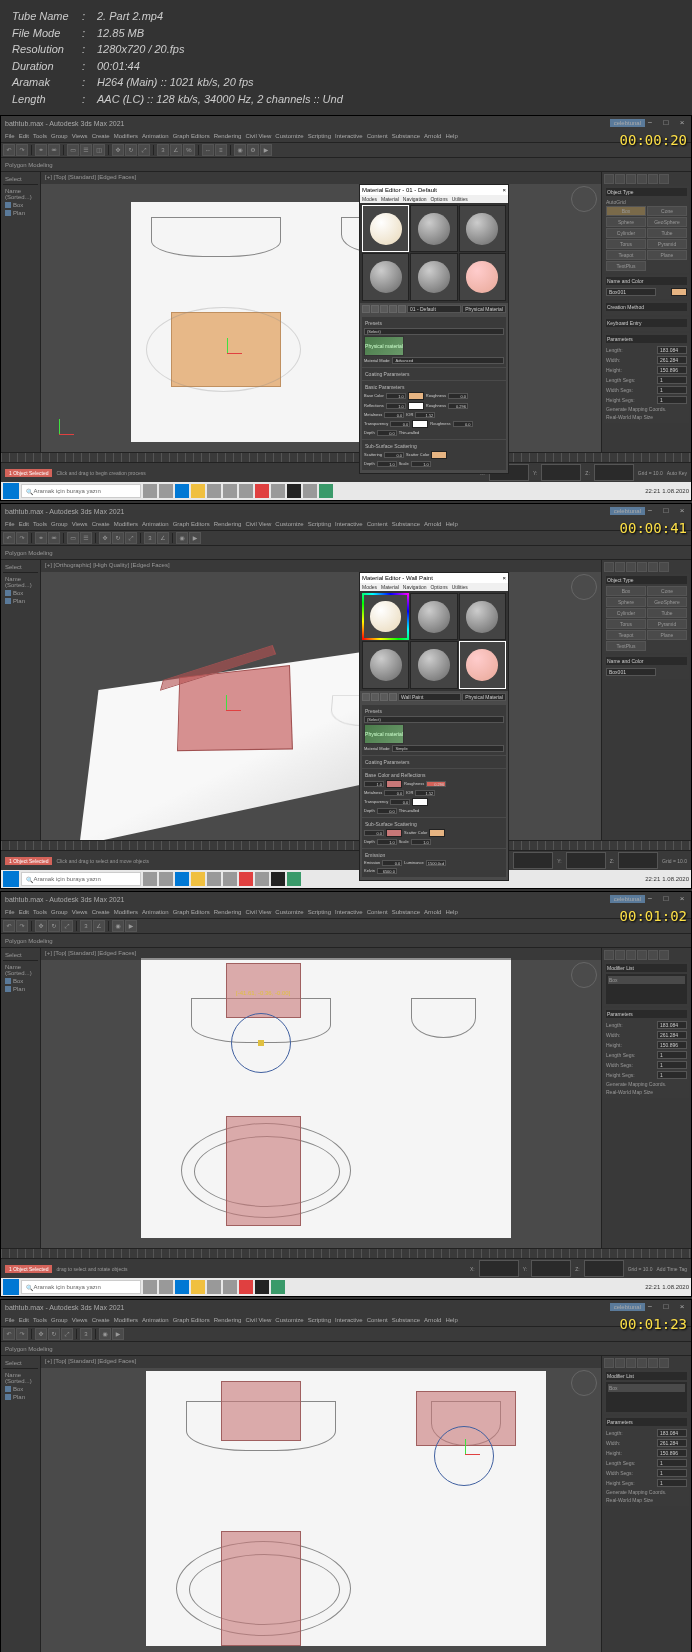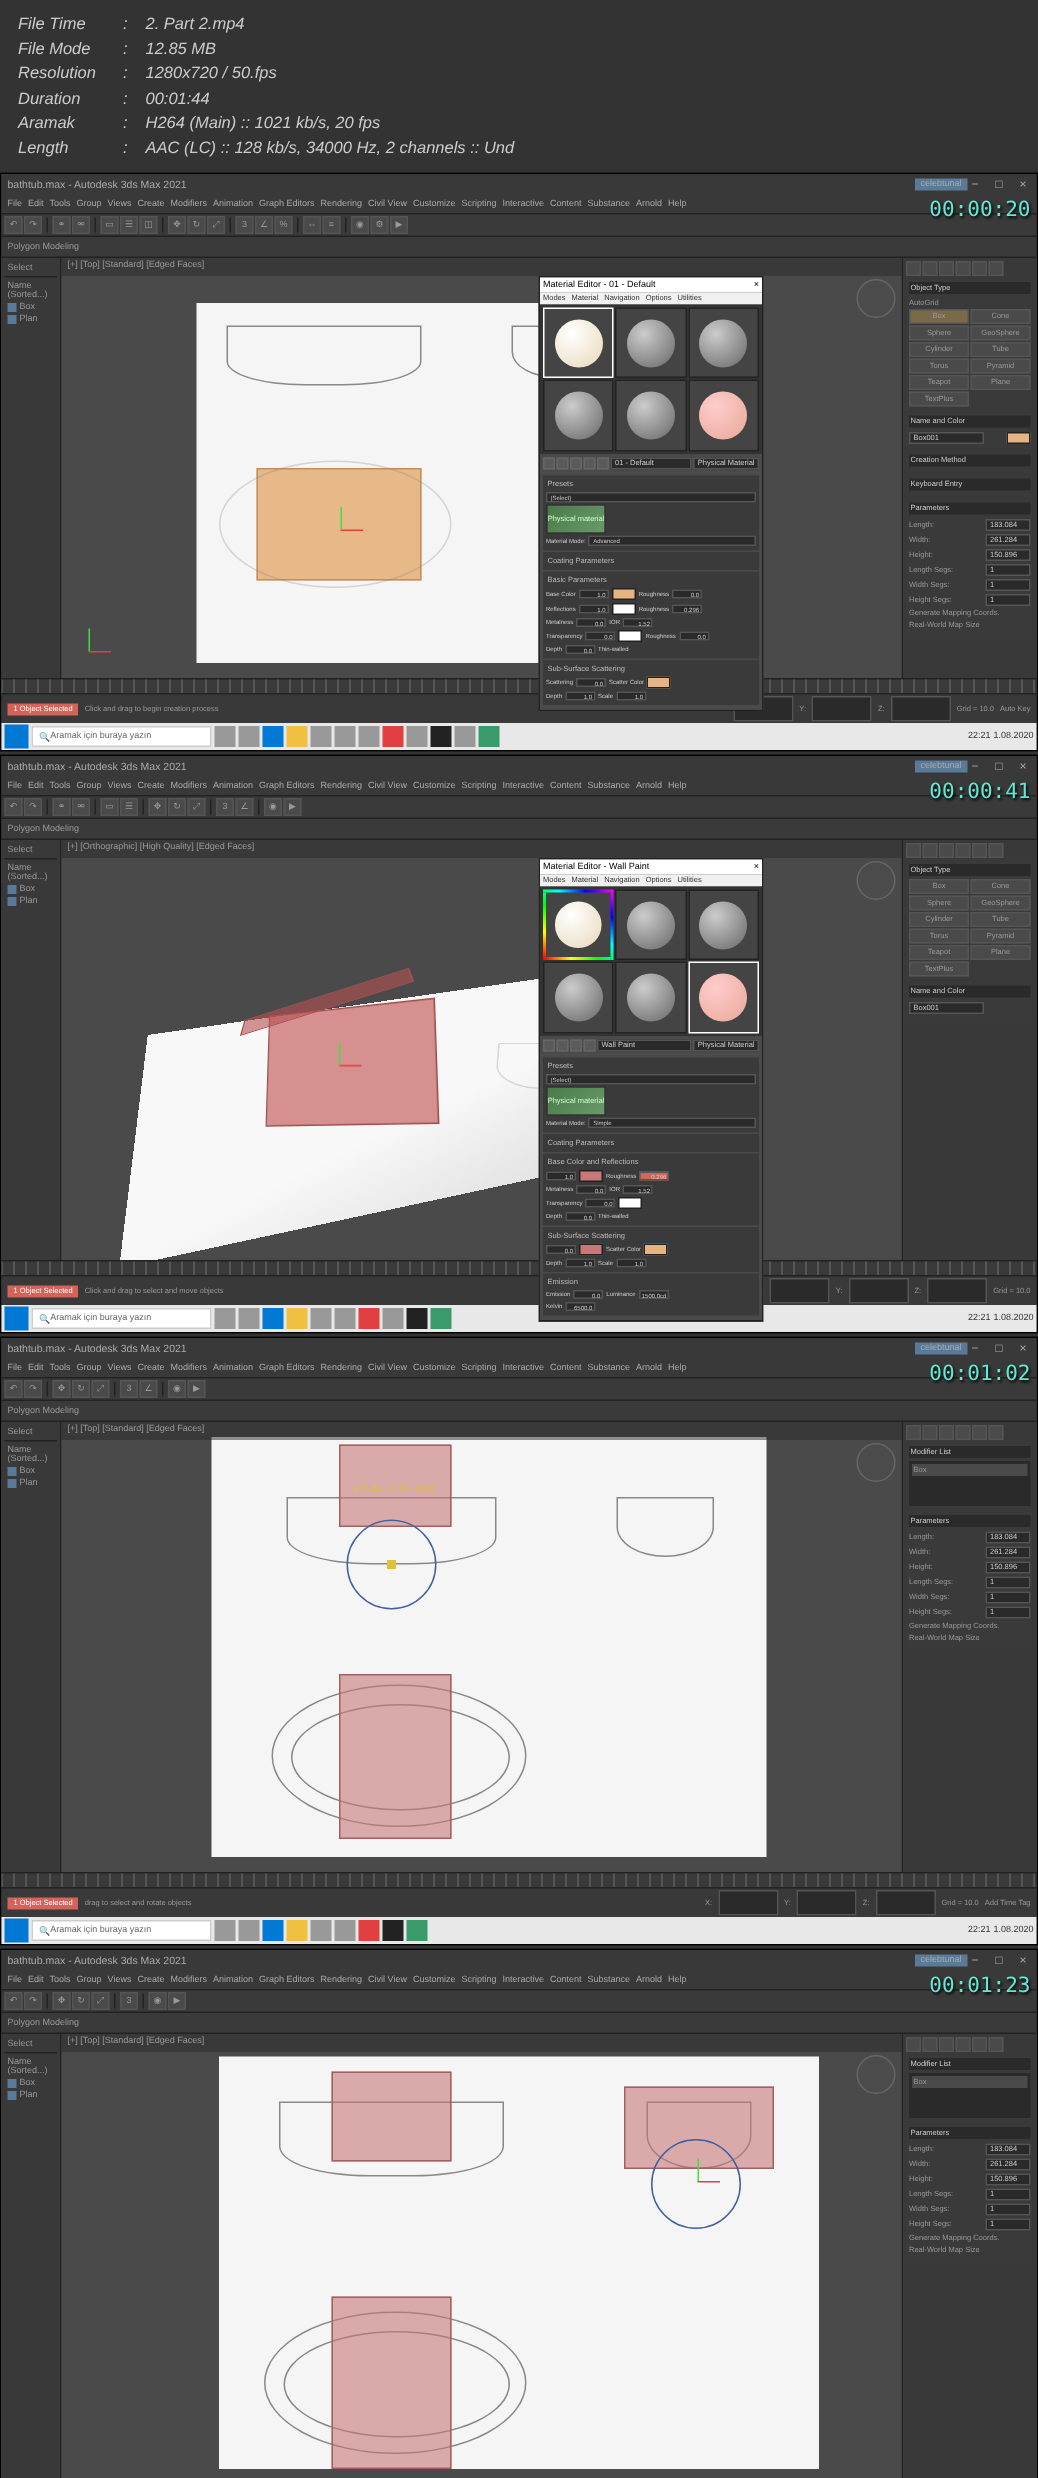--- a/index.html
+++ b/index.html
@@ -47,21 +47,21 @@
 .mat-sphere.active { border: 1px solid #fff; }
 .sphere-ball { position: absolute; top: 15%; left: 15%; width: 70%; height: 70%; border-radius: 50%; }
 .mat-tools { background: #4a4a4a; padding: 2px; display: flex; gap: 1px; flex-wrap: wrap; }
 .mat-mini-btn { width: 8px; height: 8px; background: #5a5a5a; border: 1px solid #666; }
 .mat-params { background: #4a4a4a; padding: 2px; }
 .mat-param-section { background: #3a3a3a; margin-bottom: 1px; padding: 2px; }
 .mat-param-header { font-size: 5px; color: #bbb; padding: 1px; }
 .mat-slider-row { display: flex; align-items: center; gap: 2px; padding: 1px 0; font-size: 4px; }
 .mat-value { width: 20px; height: 6px; background: #2a2a2a; border: 1px solid #555; font-size: 4px; text-align: right; padding: 0 1px; }
 .color-swatch { width: 16px; height: 8px; border: 1px solid #222; }
-.timestamp { position: absolute; top: 16px; right: 4px; font-family: monospace; font-size: 14px; color: #5eead4; text-shadow: 1px 1px 2px #000; z-index: 20; }
+.timestamp { position: absolute; top: 16px; right: 4px; font-family: monospace; font-size: 14px; color: #fde047; text-shadow: 1px 1px 2px #000; z-index: 20; }
 .statusbar { background: #393939; height: 20px; border-top: 1px solid #222; display: flex; align-items: center; padding: 0 4px; font-size: 5px; color: #999; gap: 4px; }
 .status-left { background: #d4635a; padding: 1px 4px; color: #fff; }
 .coord-box { background: #2a2a2a; border: 1px solid #555; padding: 0 2px; width: 40px; }
 .taskbar { background: #e8e8e8; height: 18px; display: flex; align-items: center; padding: 0 2px; gap: 2px; }
 .win-start { width: 16px; height: 16px; background: #0078d4; }
 .search-box { background: #fff; border: 1px solid #ccc; height: 14px; width: 120px; font-size: 6px; padding: 0 4px; display: flex; align-items: center; color: #666; }
 .task-icon { width: 14px; height: 14px; background: #999; }
 .tray { margin-left: auto; display: flex; gap: 2px; font-size: 6px; color: #333; align-items: center; }
 .viewcube { position: absolute; top: 14px; right: 4px; width: 26px; height: 26px; border: 1px solid #666; border-radius: 50%; background: rgba(80,80,80,0.3); z-index: 5; }
 
@@ -80,33 +80,33 @@
 .timeline { background: #3a3a3a; height: 10px; border-top: 1px solid #222; position: relative; }
 .timeline-marks { position: absolute; inset: 0; background: repeating-linear-gradient(90deg, #555 0, #555 1px, transparent 1px, transparent 8px); }
 .physical-logo { width: 40px; height: 20px; background: linear-gradient(135deg, #4a7a4a, #6a9a6a); border: 1px solid #333; font-size: 5px; color: #cfc; display: flex; align-items: center; justify-content: center; text-align: center; }
 .colorful-border { border: 2px solid; border-image: linear-gradient(45deg, #f00, #ff0, #0f0, #0ff, #00f, #f0f) 1; }
 </style>
 </head>
 <body>
 
 <div class="metadata">
   <div class="metadata-row">
-      <span class="metadata-label">File Time</span>
+      <span class="metadata-label">Tube Name</span>
       <span class="metadata-sep">:</span>
       <span>2. Part 2.mp4</span>
     </div>
   <div class="metadata-row">
       <span class="metadata-label">File Mode</span>
       <span class="metadata-sep">:</span>
       <span>12.85 MB</span>
     </div>
   <div class="metadata-row">
       <span class="metadata-label">Resolution</span>
       <span class="metadata-sep">:</span>
-      <span>1280x720 / 50.fps</span>
+      <span>1280x720 / 20.fps</span>
     </div>
   <div class="metadata-row">
       <span class="metadata-label">Duration</span>
       <span class="metadata-sep">:</span>
       <span>00:01:44</span>
     </div>
   <div class="metadata-row">
       <span class="metadata-label">Aramak</span>
       <span class="metadata-sep">:</span>
       <span>H264 (Main) :: 1021 kb/s, 20 fps</span>

